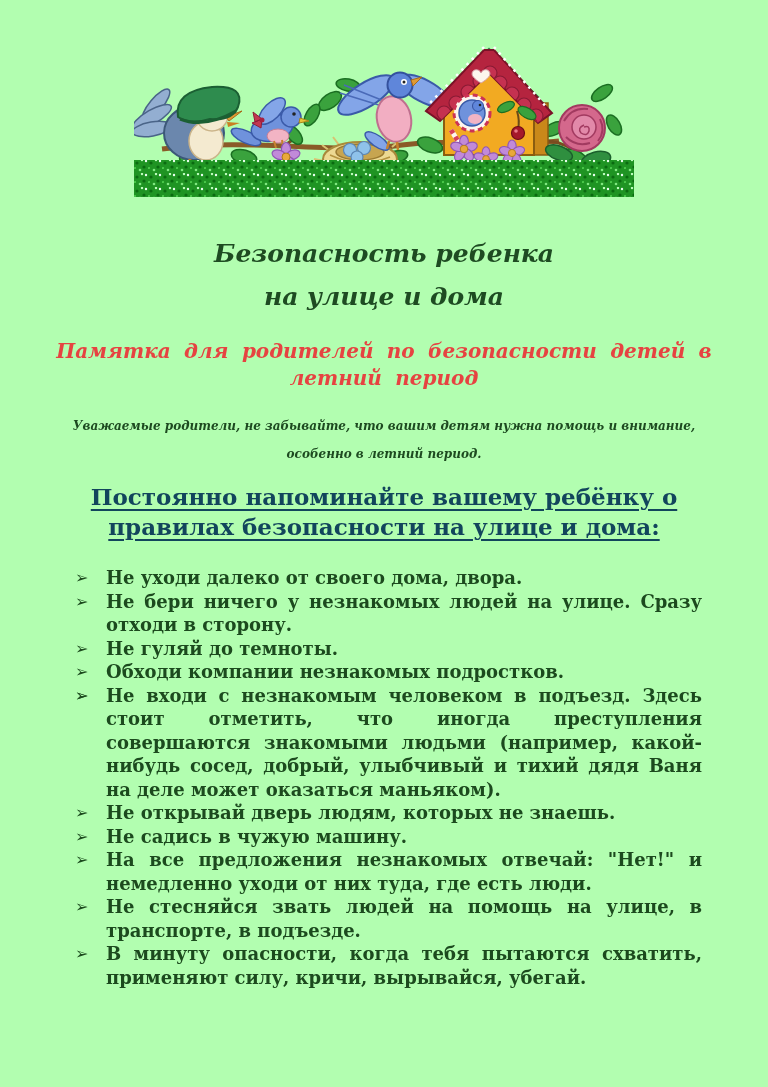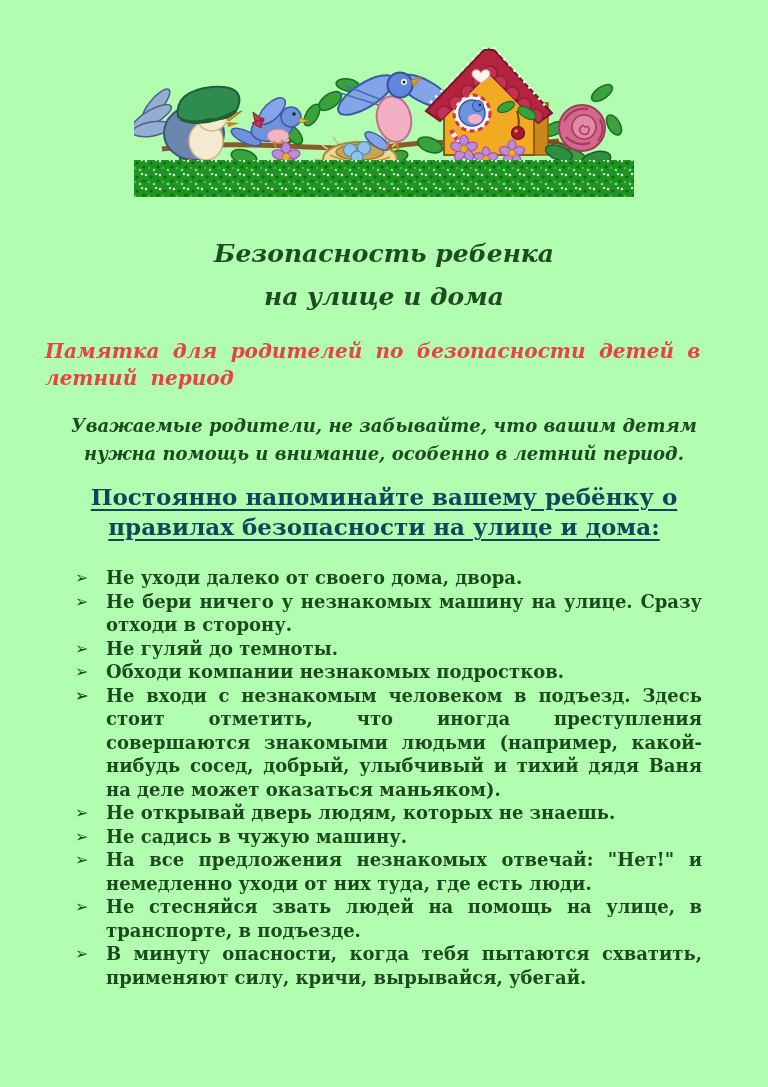--- a/index.html
+++ b/index.html
@@ -12,30 +12,31 @@
   .banner{width:500px;margin:33px auto 0;display:block;}
   .title{
     margin:34px 20px 0;
     text-align:center;
     color:#1e4b22;
     font-size:25px;font-weight:bold;font-style:italic;
     line-height:43px;
   }
   .subtitle{
     margin:20px 45px 0;
+    text-align:center;
     color:#e64341;
     font-size:20px;font-weight:bold;font-style:italic;
     line-height:27px;
     word-spacing:0.32em;
   }
   .intro{
     margin:20px 52px 0;
     text-align:center;
     color:#1d4a20;
-    font-size:18px;font-weight:bold;font-style:italic;
+    font-size:12px;font-weight:bold;font-style:italic;
     line-height:28px;
   }
   .section-heading{
     margin:14px 86px 8px;
     text-align:center;
     color:#12455c;
     font-size:23px;font-weight:bold;
     line-height:30px;
     text-decoration:underline;
     text-underline-offset:4px;
@@ -227,21 +228,21 @@
   </h1>
 
   <div class="subtitle">Памятка для родителей по безопасности детей в летний период</div>
 
   <div class="intro">Уважаемые родители, не забывайте, что вашим детям нужна помощь и внимание, особенно в летний период.</div>
 
   <div class="section-heading">Постоянно напоминайте вашему ребёнку о правилах безопасности на улице и дома:</div>
 
   <ul class="rules">
     <li><span class="bullet">➢</span><span>Не уходи далеко от своего дома, двора.</span></li>
-    <li><span class="bullet">➢</span><span>Не бери ничего у незнакомых машину на улице. Сразу отходи в сторону.</span></li>
+    <li><span class="bullet">➢</span><span>Не бери ничего у незнакомых людей на улице. Сразу отходи в сторону.</span></li>
     <li><span class="bullet">➢</span><span>Не гуляй до темноты.</span></li>
     <li><span class="bullet">➢</span><span>Обходи компании незнакомых подростков.</span></li>
     <li><span class="bullet">➢</span></li>
     <li><span class="bullet">➢</span><span>Не входи с незнакомым человеком в подъезд. Здесь стоит отметить, что иногда преступления совершаются знакомыми людьми (например, какой-нибудь сосед, добрый, улыбчивый и тихий дядя Ваня на деле может оказаться маньяком).</span></li>
     <li><span class="bullet">➢</span><span>Не открывай дверь людям, которых не знаешь.</span></li>
     <li><span class="bullet">➢</span><span>Не садись в чужую машину.</span></li>
     <li><span class="bullet">➢</span><span>На все предложения незнакомых отвечай: "Нет!" и немедленно уходи от них туда, где есть люди.</span></li>
     <li><span class="bullet">➢</span><span>Не стесняйся звать людей на помощь на улице, в транспорте, в подъезде.</span></li>
     <li><span class="bullet">➢</span><span>В минуту опасности, когда тебя пытаются схватить, применяют силу, кричи, вырывайся, убегай.</span></li>
   </ul>

